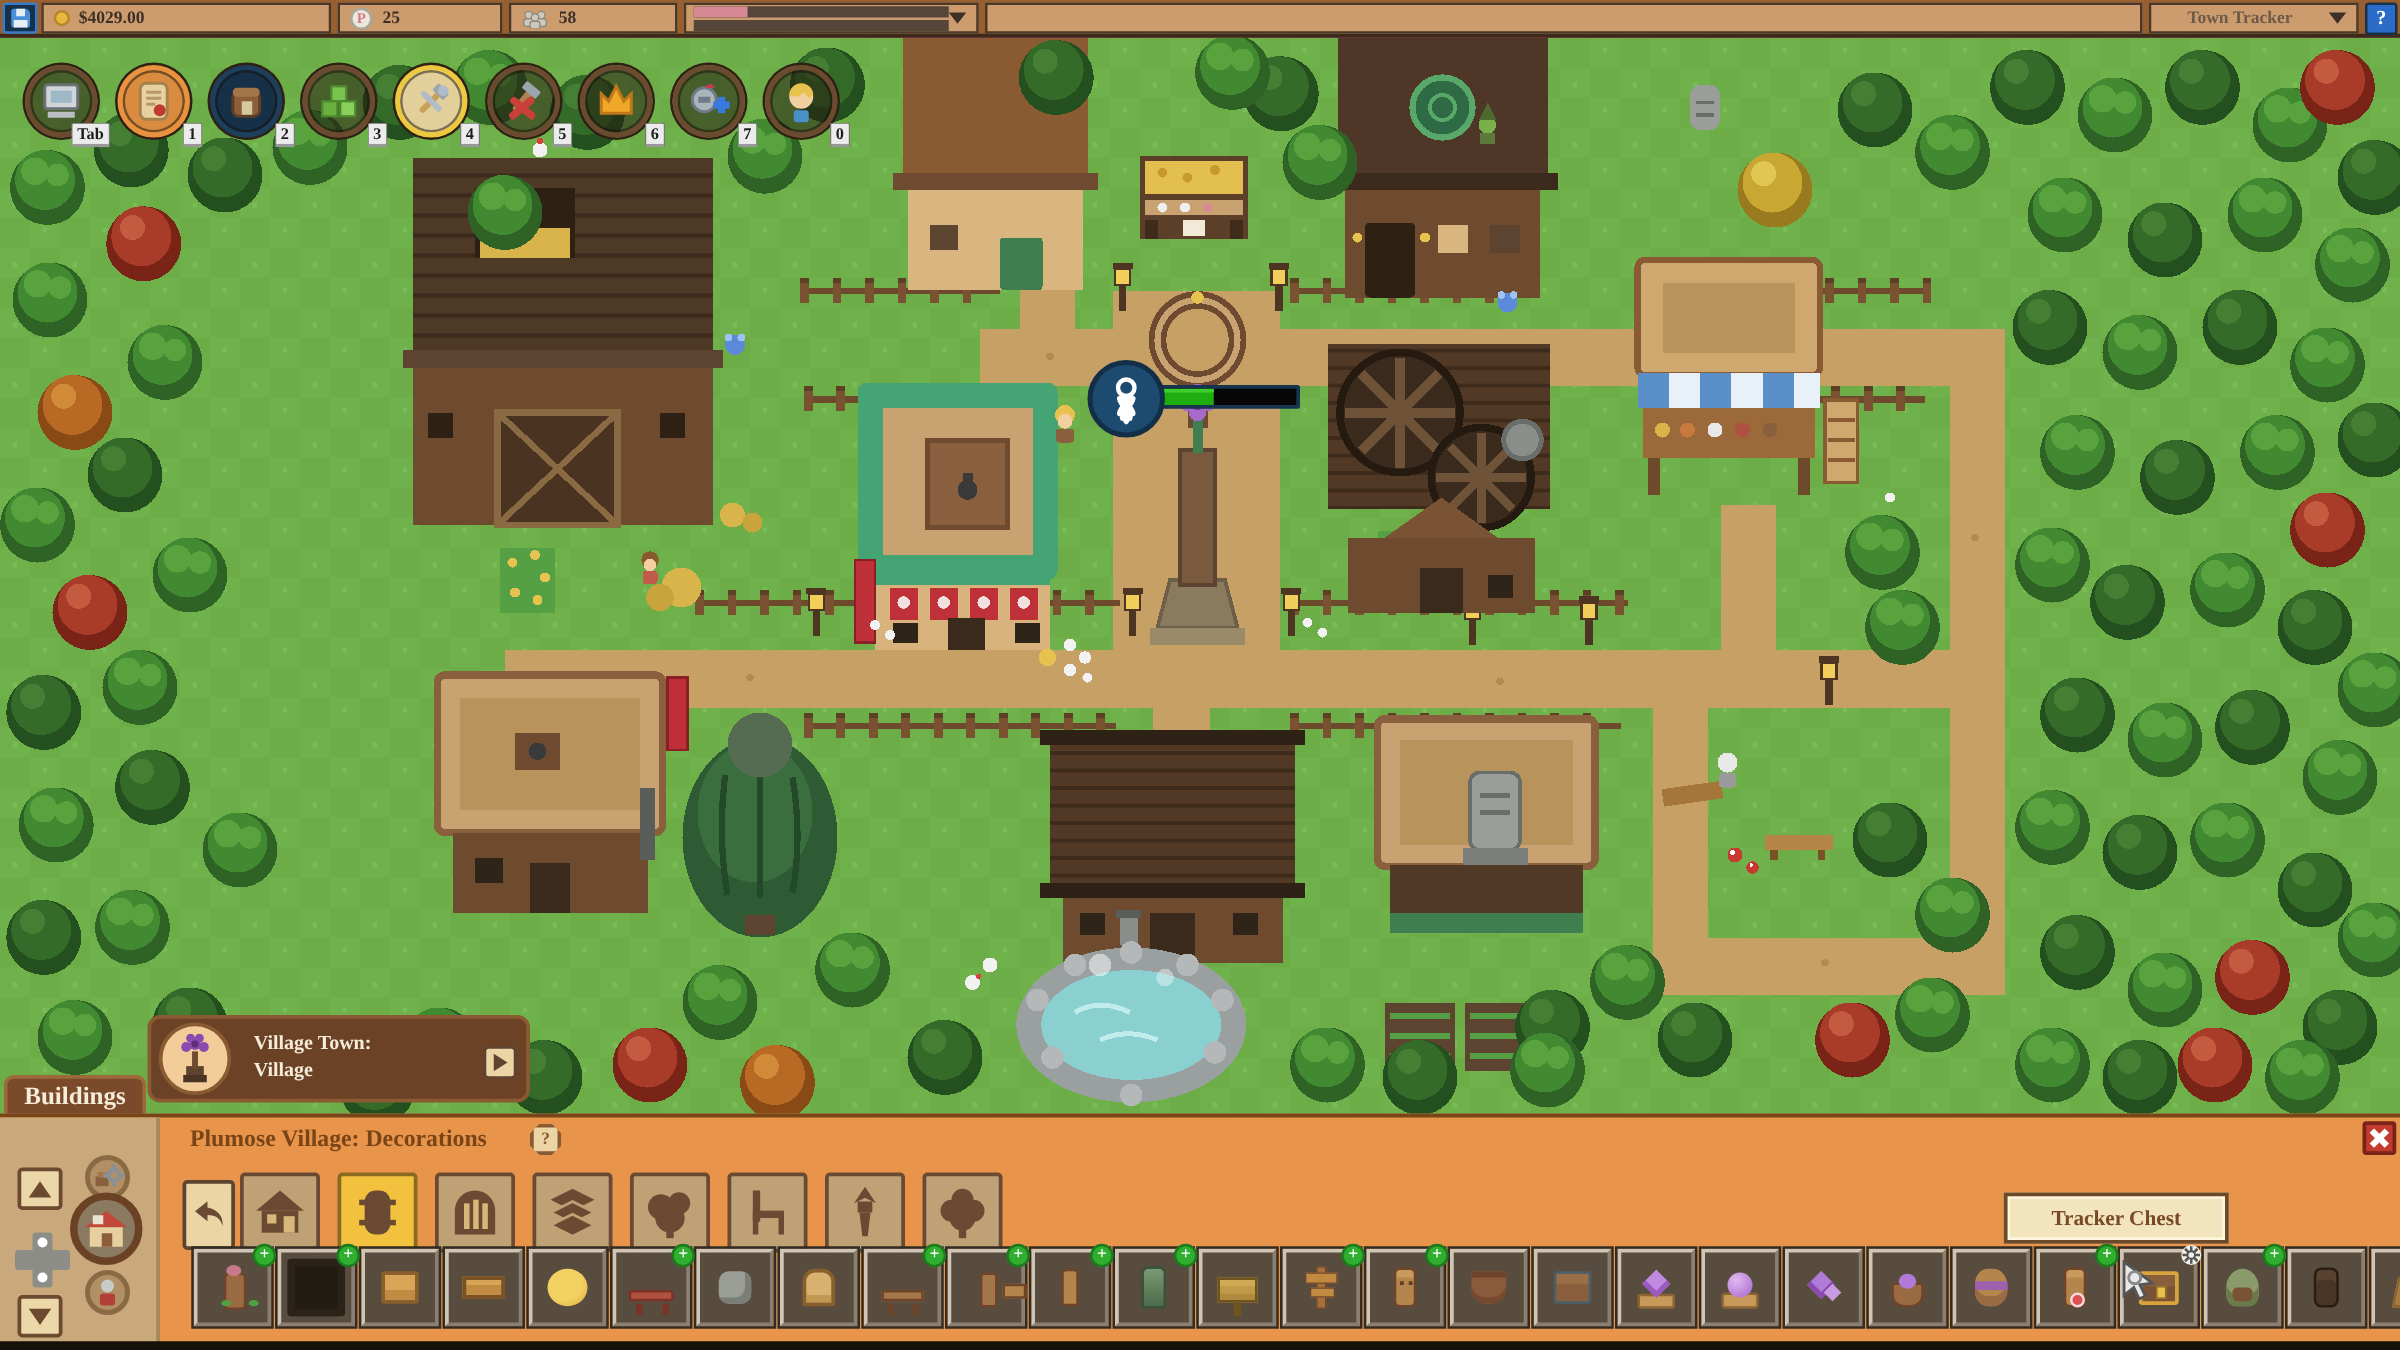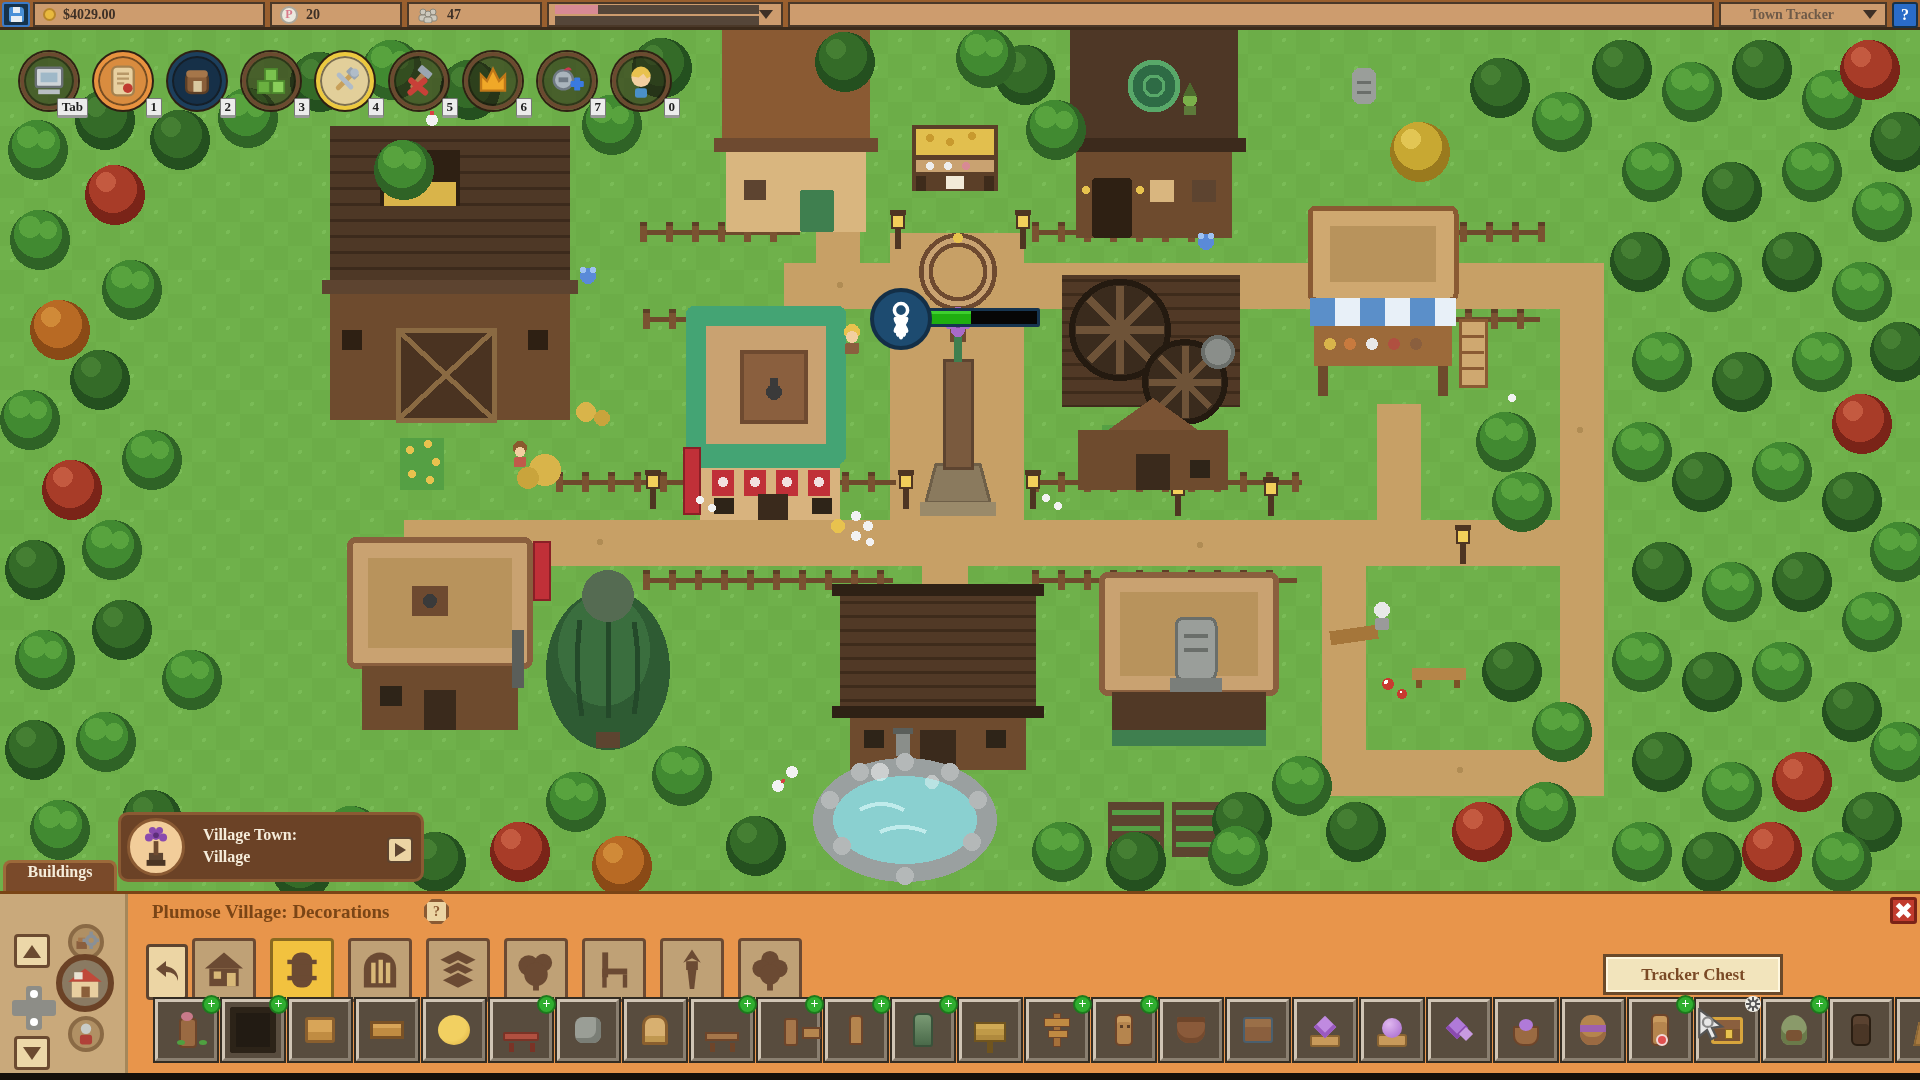--- a/index.html
+++ b/index.html
@@ -60,21 +60,21 @@
   .town-circle{position:absolute;left:6px;top:3px;width:58px;height:58px;border-radius:50%;
                background:#f2cd9a;border:3px solid #8a5a33;display:flex;align-items:center;justify-content:center}
   .town-text{position:absolute;left:82px;top:9px;font-size:16px;font-weight:bold;line-height:22px}
   .town-arrow{position:absolute;right:8px;top:22px;width:26px;height:26px;background:#ecd5a4;
               border:2px solid #5d4430;border-radius:4px;display:flex;align-items:center;justify-content:center;cursor:pointer}
   .town-arrow i{width:0;height:0;border-top:7px solid transparent;border-bottom:7px solid transparent;border-left:11px solid #5d4430}
 
   
   .bld-tab{position:absolute;left:3px;top:860px;width:114px;height:31px;background:#7a4a2a;
            border:3px solid #9c6a3a;border-bottom:none;border-radius:8px 8px 0 0;z-index:9;
-           color:#f5ecda;font-size:16px;font-weight:bold;display:flex;align-items:flex-start;justify-content:center;cursor:pointer}
+           color:#f5ecda;font-size:20px;font-weight:bold;display:flex;align-items:center;justify-content:center;cursor:pointer}
 
   
   .panel{position:absolute;left:0;top:891px;width:1920px;height:189px;background:#e8954b;
          border-top:3px solid #7a4516;z-index:8}
   .sidebar{position:absolute;left:0;top:0;width:128px;height:100%;background:#c9a97b;border-right:3px solid #a5875a}
   .sq-btn{position:absolute;width:36px;height:34px;background:#ecd7a8;border:3px solid #6b4a30;
           border-radius:4px;display:flex;align-items:center;justify-content:center;cursor:pointer}
   .tri-up{width:0;height:0;border-left:9px solid transparent;border-right:9px solid transparent;border-bottom:13px solid #6b4a30}
   .tri-down{width:0;height:0;border-left:9px solid transparent;border-right:9px solid transparent;border-top:13px solid #6b4a30}
   .dpad{position:absolute;left:12px;top:92px;width:44px;height:44px;cursor:pointer}
@@ -810,34 +810,34 @@
         </div>
     </div>
     <div class="tb-panel" style="left:33px;width:232px">
       <div class="coin"></div>
       <span>$4029.00</span>
     </div>
     <div class="tb-panel" style="left:270px;width:132px">
       <div class="pbadge">
           <span>P</span>
         </div>
-      <span>20</span>
+      <span>25</span>
     </div>
     <div class="tb-panel" style="left:407px;width:135px">
       <svg class="ppl" width="22" height="16">
         <g fill="#cdc9bd" stroke="#8a867a" stroke-width="1">
           <circle cx="6" cy="5" r="3"></circle>
             <rect x="2" y="8" width="8" height="6" rx="2"></rect>
           <circle cx="16" cy="5" r="3"></circle>
             <rect x="12" y="8" width="8" height="6" rx="2"></rect>
           <circle cx="11" cy="7" r="3"></circle>
             <rect x="7" y="10" width="8" height="6" rx="2"></rect>
         </g>
       </svg>
-      <span>47</span>
+      <span>58</span>
     </div>
     <div class="tb-panel" style="left:547px;width:236px">
       <div style="flex:1;margin-left:6px">
         <div class="bar-track">
             <div class="bar-fill" id="exp-fill" style="width: 21%;"></div>
           </div>
         <div class="bar-track" style="margin-top:2px"></div>
       </div>
       <div class="tb-arrow"></div>
     </div>

